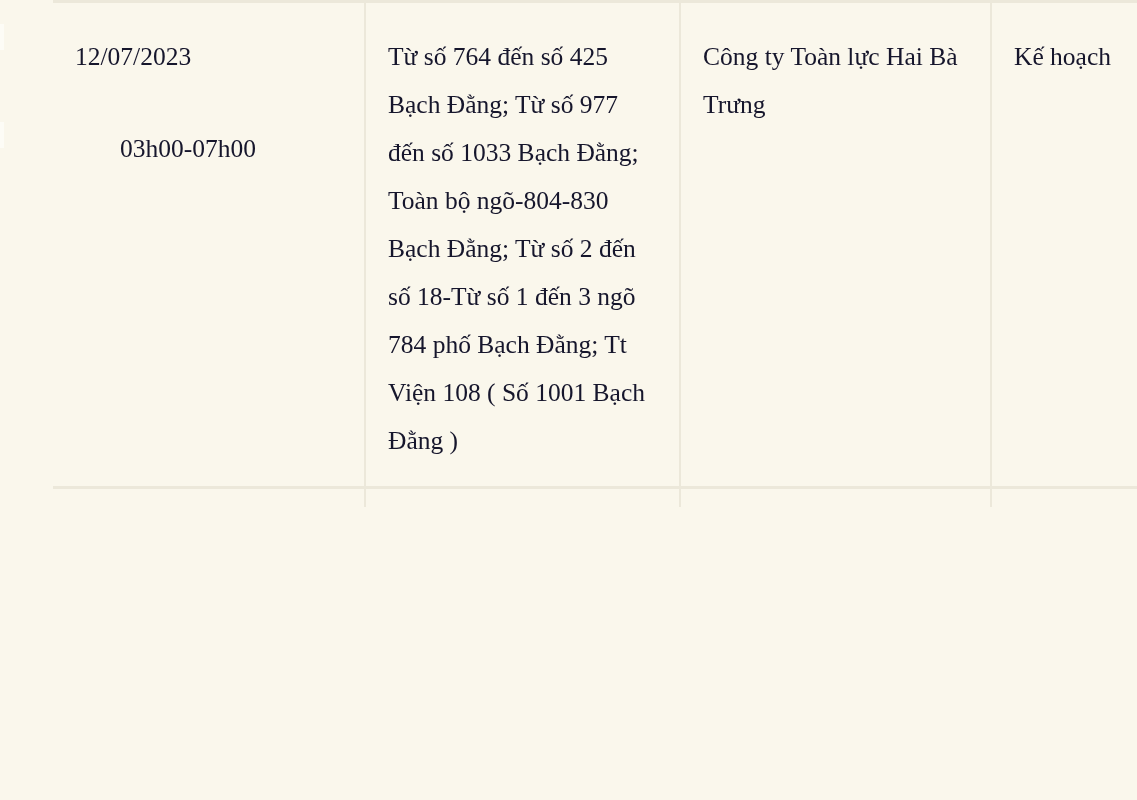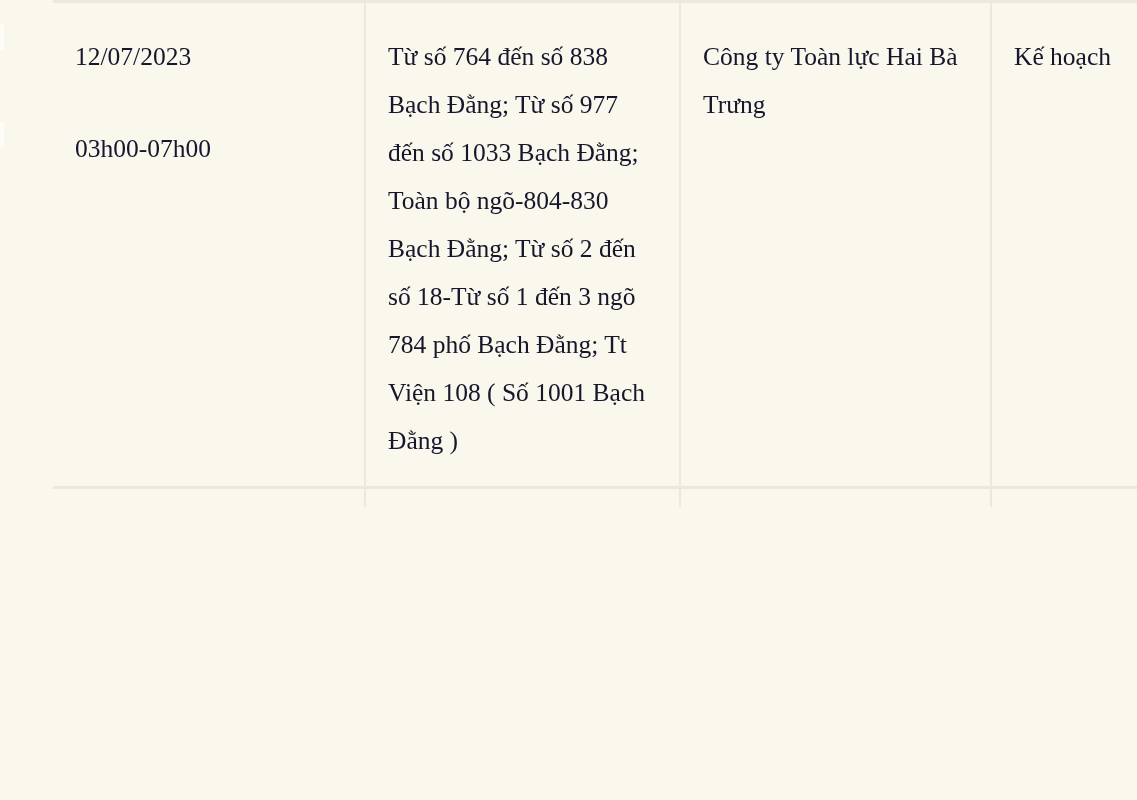--- a/index.html
+++ b/index.html
@@ -61,21 +61,21 @@
     border-top: 3px solid #ece8da;
   }
 
   
   .col-time    { width: 267px; }
   .col-area    { width: 269px; }
   .col-company { width: 265px; }
   .col-reason  { width: 268px; }
 
   .cell-line { margin: 0; }
-  .cell-line + .cell-line { margin-top: 44px; }
+  .cell-line + .cell-line { margin-top: 44px; margin-left: 45px; }
 
   
   .schedule-table tr.row-next td {
     height: 18px;
     padding: 0;
     border-bottom: none;
   }
 </style>
 </head>
 <body>
@@ -89,21 +89,21 @@
     <tbody>
 
       <tr class="row-main">
 
         <td class="col-time">
           <p class="cell-line">12/07/2023</p>
           <p class="cell-line">03h00-07h00</p>
         </td>
 
         <td class="col-area">
-          <span>Từ số 764 đến số 838 Bạch Đằng; Từ số 977 đến số 1033 Bạch Đằng; Toàn bộ ngõ-804-830 Bạch Đằng; Từ số 2 đến số 18-Từ số 1 đến 3 ngõ 784 phố Bạch Đằng; Tt Viện 108 ( Số 1001 Bạch Đằng )</span>
+          <span>Từ số 764 đến số 425 Bạch Đằng; Từ số 977 đến số 1033 Bạch Đằng; Toàn bộ ngõ-804-830 Bạch Đằng; Từ số 2 đến số 18-Từ số 1 đến 3 ngõ 784 phố Bạch Đằng; Tt Viện 108 ( Số 1001 Bạch Đằng )</span>
         </td>
 
         <td class="col-company">
           <span>Công ty Toàn lực Hai Bà Trưng</span>
         </td>
 
         <td class="col-reason">
           <span>Kế hoạch</span>
         </td>
 

